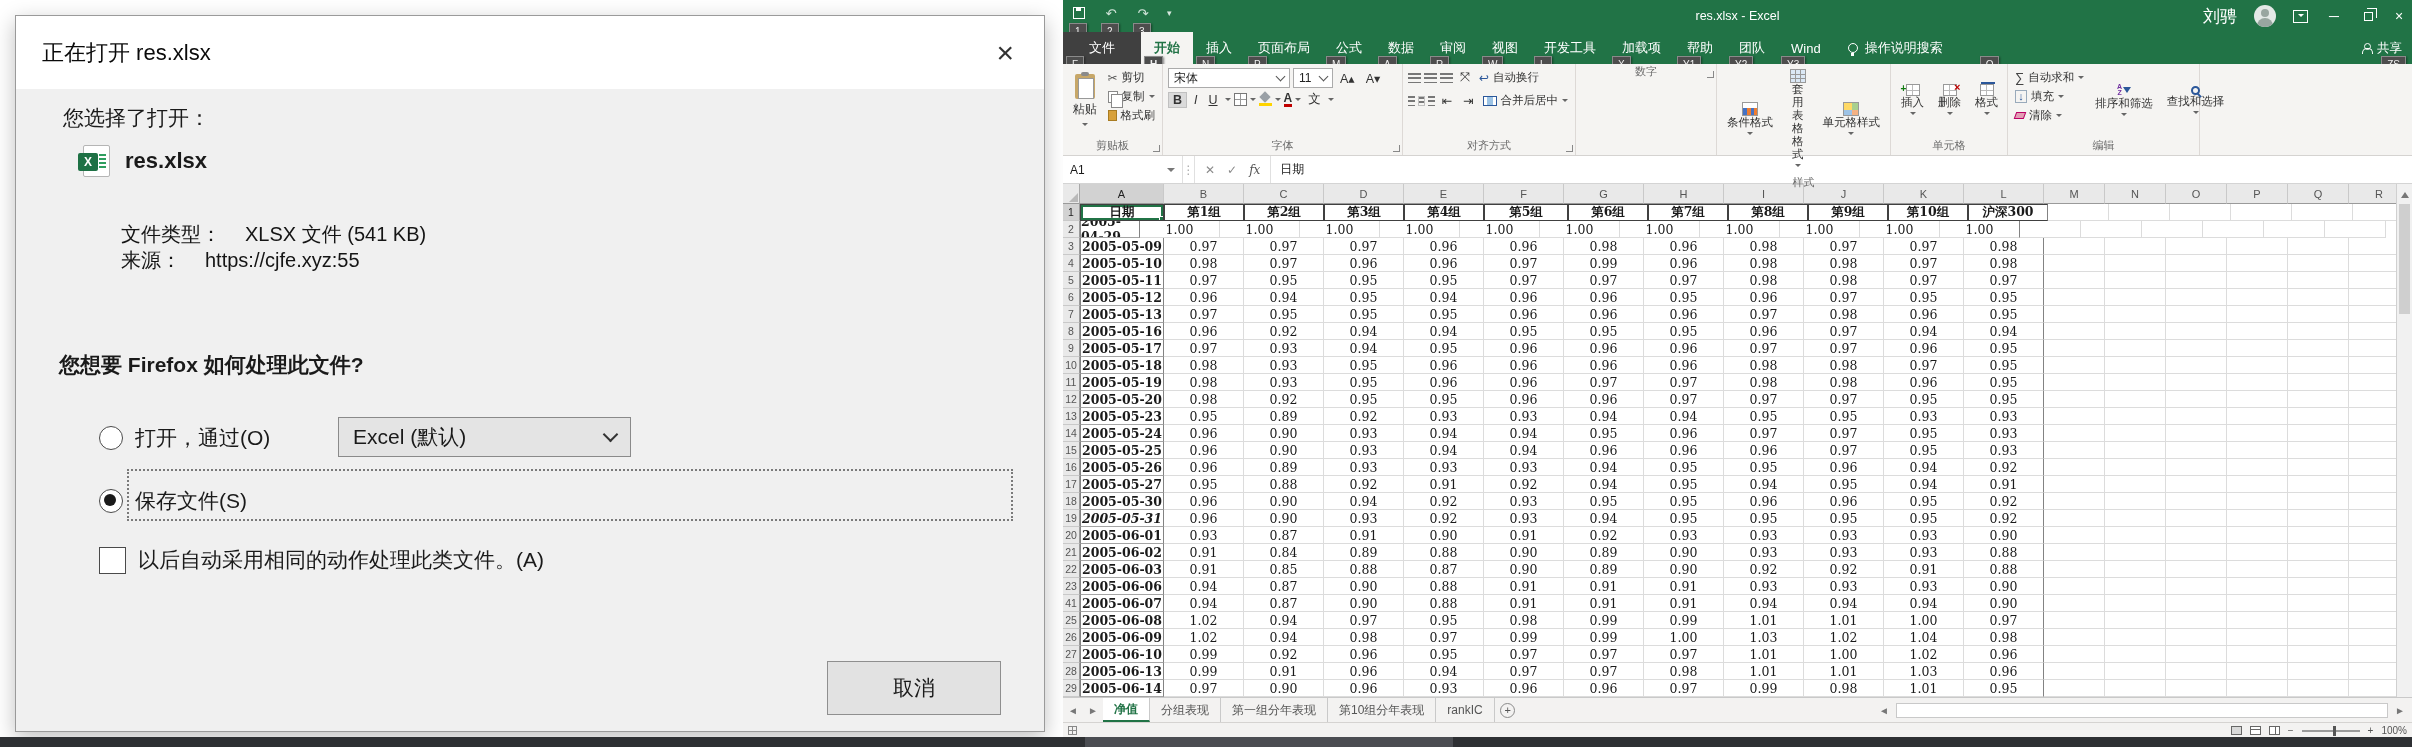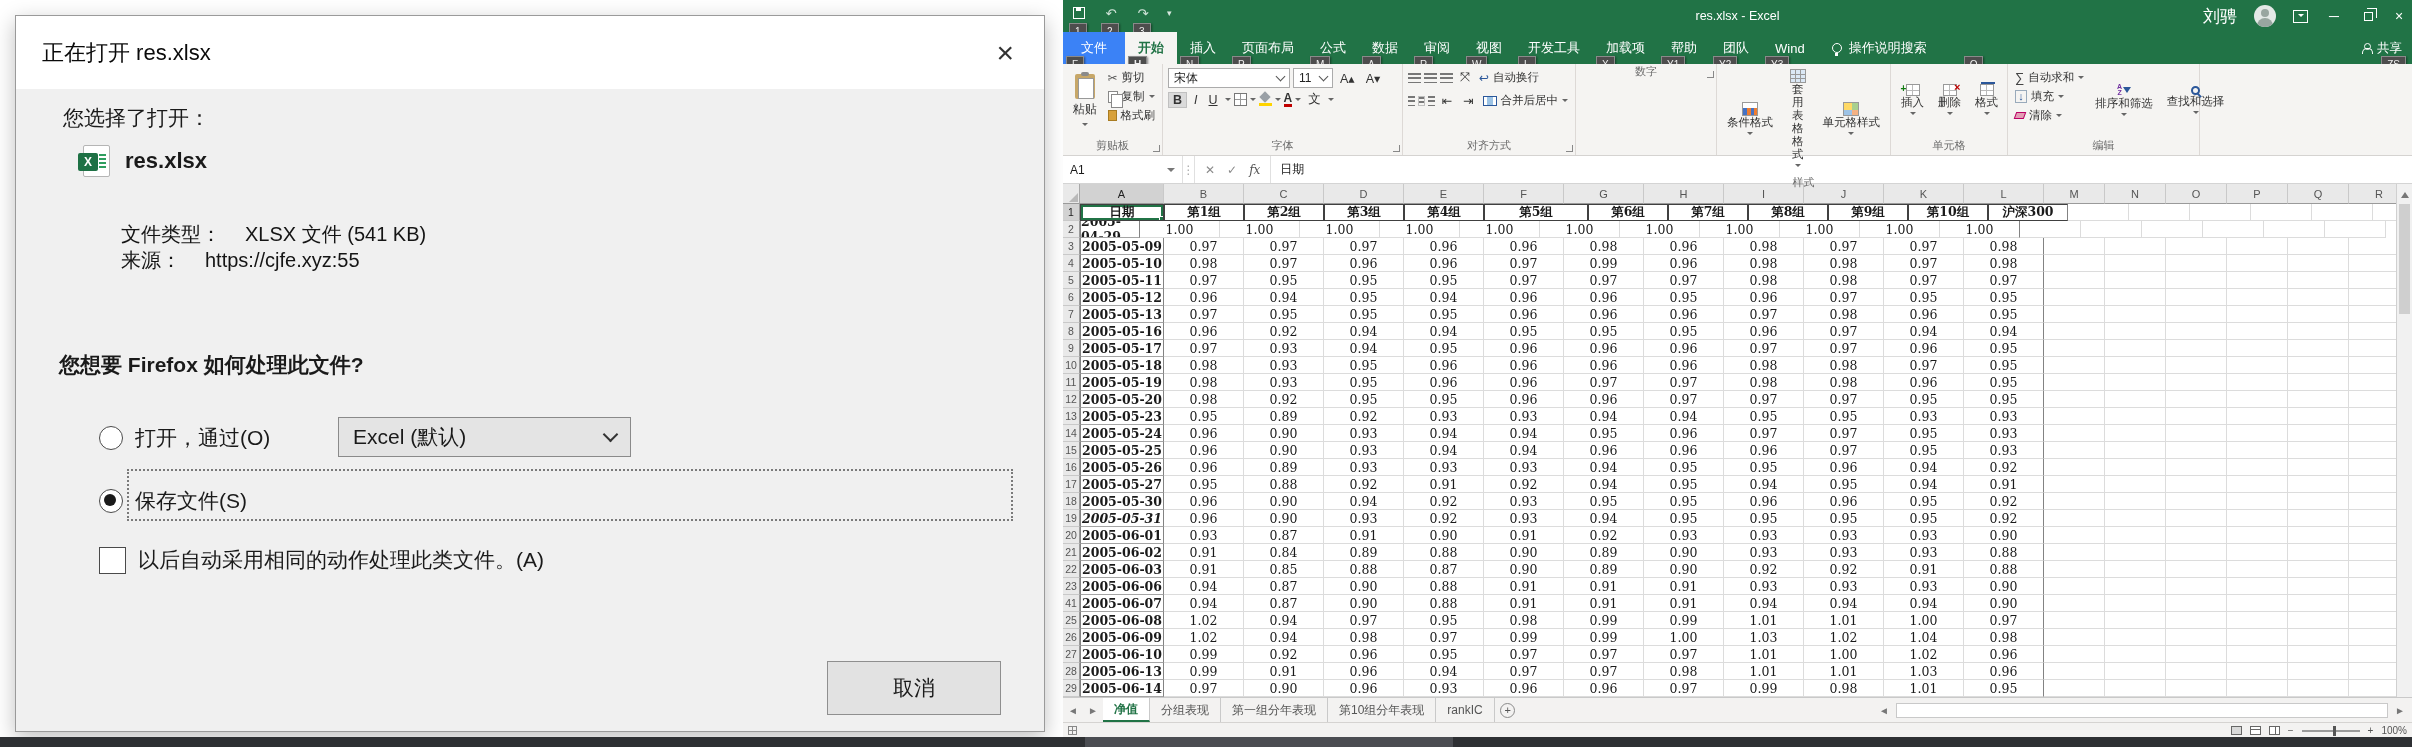--- a/index.html
+++ b/index.html
@@ -58,21 +58,21 @@
   .avatar::before{content:"";position:absolute;left:7px;top:4px;width:8px;height:8px;border-radius:50%;background:#98a6a0}
   .avatar::after{content:"";position:absolute;left:3px;top:13px;width:16px;height:9px;border-radius:8px 8px 0 0;background:#98a6a0}
   .ropts{width:15px;height:13px;border:1.5px solid #fff;position:relative}
   .ropts::after{content:"";position:absolute;left:4px;top:3px;border:3px solid transparent;border-top-color:#fff}
   .wbtn{font-size:14px;color:#fff;width:18px;text-align:center}
   .restore{width:9px;height:9px;border:1.5px solid #fff;position:relative;margin-left:4px}
   .restore::before{content:"";position:absolute;left:2px;top:-5px;width:9px;height:9px;border:1.5px solid #fff;border-bottom:none;border-left:none}
   
   .tabrow{position:relative;height:32px;background:#217346;display:flex;align-items:stretch;color:#fff;z-index:2}
   .tab{position:relative;padding:0 13px;display:flex;align-items:center;font-size:13px;white-space:nowrap}
-  .tab.file{background:#3b82f6;padding:0 18px}
+  .tab.file{background:#404040;padding:0 26px}
   .tab.selected{background:#f5f4f2;color:#217346;font-weight:bold}
   .tab .keytip{left:3px;bottom:-10px}
   .searchbox{position:relative;display:flex;align-items:center;gap:7px;margin-left:14px;font-size:13px}
   .bulb{width:10px;height:10px;border:1.5px solid #fff;border-radius:50%;position:relative}
   .bulb::after{content:"";position:absolute;left:2px;bottom:-4px;width:3px;height:3px;background:#fff}
   .searchbox .keytip{left:132px;bottom:-10px}
   .share{position:absolute;right:10px;top:0;height:32px;display:flex;align-items:center;gap:6px;font-size:12.5px}
   .person{width:10px;height:10px;position:relative}
   .person::before{content:"";position:absolute;left:3px;top:0;width:5px;height:5px;border-radius:50%;border:1.2px solid #fff}
   .person::after{content:"";position:absolute;left:1px;bottom:-1px;width:9px;height:5px;border-radius:5px 5px 0 0;border:1.2px solid #fff;border-bottom:none}
@@ -523,21 +523,21 @@
       <div class="colh" style="width: 61px;">R</div>
     </div>
   <div class="grid">
       <div class="grow">
         <div class="rowh sel">1</div>
         <div class="cell hd a1sel" style="width: 84px;">日期<div class="handle"></div></div>
         <div class="cell hd" style="width: 80px;">第1组</div>
         <div class="cell hd" style="width: 80px;">第2组</div>
         <div class="cell hd" style="width: 80px;">第3组</div>
         <div class="cell hd" style="width: 80px;">第4组</div>
-        <div class="cell hd" style="width: 104px;">第5组</div>
+        <div class="cell hd" style="width: 84px;">第5组</div>
         <div class="cell hd" style="width: 80px;">第6组</div>
         <div class="cell hd" style="width: 80px;">第7组</div>
         <div class="cell hd" style="width: 80px;">第8组</div>
         <div class="cell hd" style="width: 80px;">第9组</div>
         <div class="cell hd" style="width: 80px;">第10组</div>
         <div class="cell hd redge" style="width: 80px;">沪深300</div>
         <div class="cell" style="width: 61px;"></div>
         <div class="cell" style="width: 61px;"></div>
         <div class="cell" style="width: 61px;"></div>
         <div class="cell" style="width: 61px;"></div>

